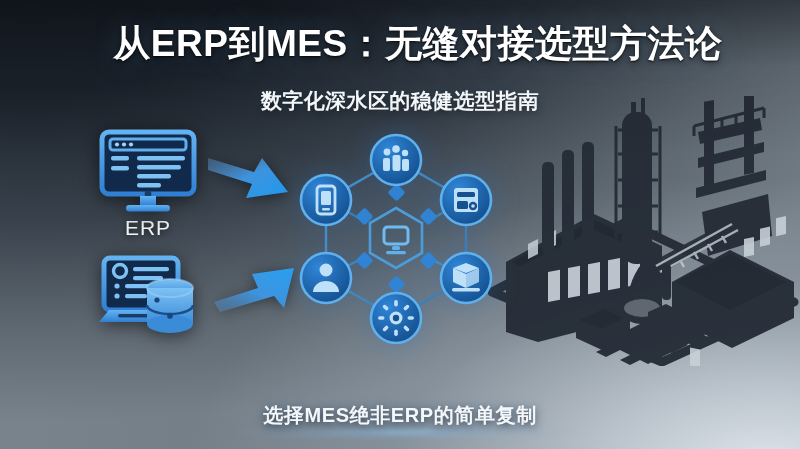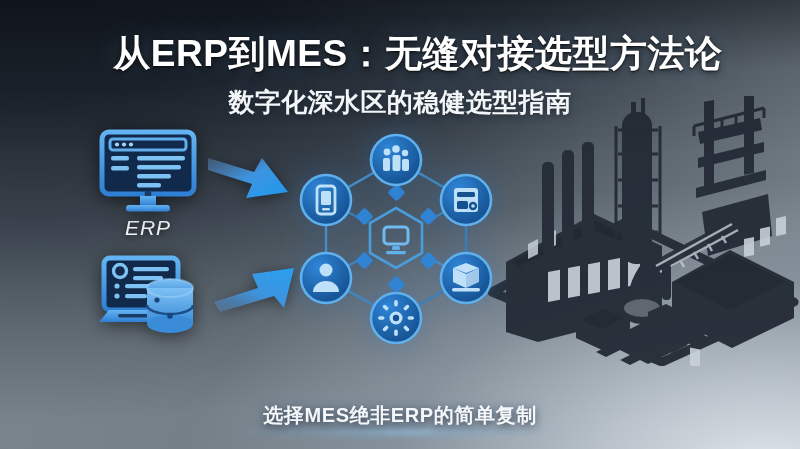--- a/index.html
+++ b/index.html
@@ -22,29 +22,29 @@
       linear-gradient(180deg, rgba(10,14,19,0.55) 0%, rgba(10,14,19,0.12) 15%, rgba(0,0,0,0) 34%),
       radial-gradient(120% 120% at 50% 50%, rgba(0,0,0,0) 58%, rgba(8,12,17,0.30) 100%);
   }
 
   
   .factory{position:absolute;right:-6px;top:96px;width:330px;height:270px;opacity:.97;}
 
   
   .title-wrap{position:absolute;left:0;right:0;top:20px;text-align:center;z-index:6;}
   .main-title{
-    margin:13px;
+    margin:3px;
     font-size:37px;line-height:1.12;font-weight:700;letter-spacing:.5px;
     color:#ffffff;
     text-shadow:0 2px 10px rgba(0,0,0,.70),0 0 24px rgba(120,170,215,.35),0 1px 2px rgba(0,0,0,.9);
     padding-left:36px;
   }
   .sub-title{
-    margin:12px 0 0 0;
-    font-size:26px;line-height:1.2;font-weight:700;letter-spacing:.4px;
+    margin:24px 0 0 0;
+    font-size:21px;line-height:1.2;font-weight:700;letter-spacing:.4px;
     color:#f2f6f9;
     text-shadow:0 2px 8px rgba(0,0,0,.62),0 0 16px rgba(120,170,215,.25);
   }
 
   
   .tagline{position:absolute;left:0;right:0;bottom:18px;text-align:center;z-index:6;}
   .tagline .line{
     font-size:20px;line-height:1.55;font-weight:700;letter-spacing:.6px;
     color:#f4f7fa;
     text-shadow:0 2px 8px rgba(20,30,44,.75),0 0 14px rgba(130,180,225,.30);
@@ -55,21 +55,21 @@
     background:radial-gradient(closest-side, rgba(150,205,245,.55) 0%, rgba(120,180,230,.20) 45%, rgba(120,180,230,0) 100%);
     filter:blur(2px);
   }
 
   
   .sys{position:absolute;z-index:5;text-align:center;width:140px;}
   .sys .cap{
     margin-top:2px;font-size:21px;font-weight:400;color:#f3f6f9;letter-spacing:1px;
     text-shadow:0 2px 7px rgba(0,0,0,.70);
   }
-  #erp-block{left:78px;top:128px;font-style:italic;}
+  #erp-block{left:78px;top:128px;}
   #mes-block{left:78px;top:252px;}
   .sys svg{display:block;margin:0 auto;filter:drop-shadow(0 3px 9px rgba(0,0,0,.55));}
 
   
   .arrow{position:absolute;z-index:5;filter:drop-shadow(0 2px 7px rgba(0,0,0,.45));}
   #arrow-top{left:206px;top:152px;}
   #arrow-bottom{left:212px;top:258px;}
 
   
   #hub{position:absolute;left:296px;top:132px;width:200px;height:212px;z-index:5;}

